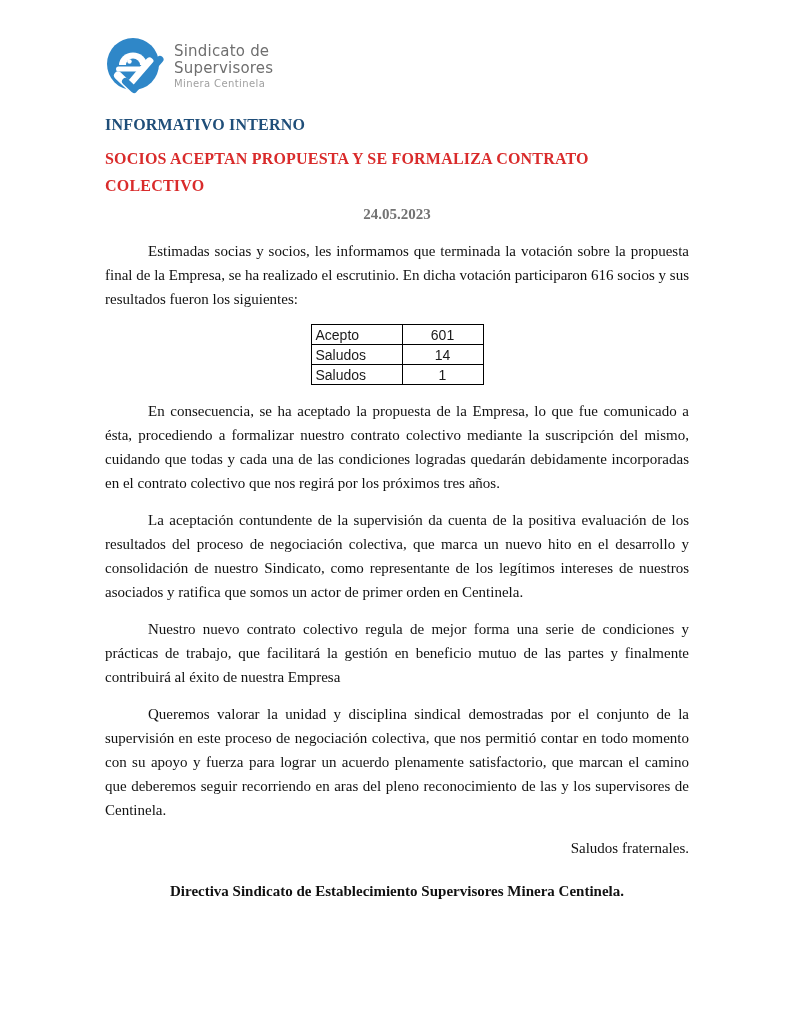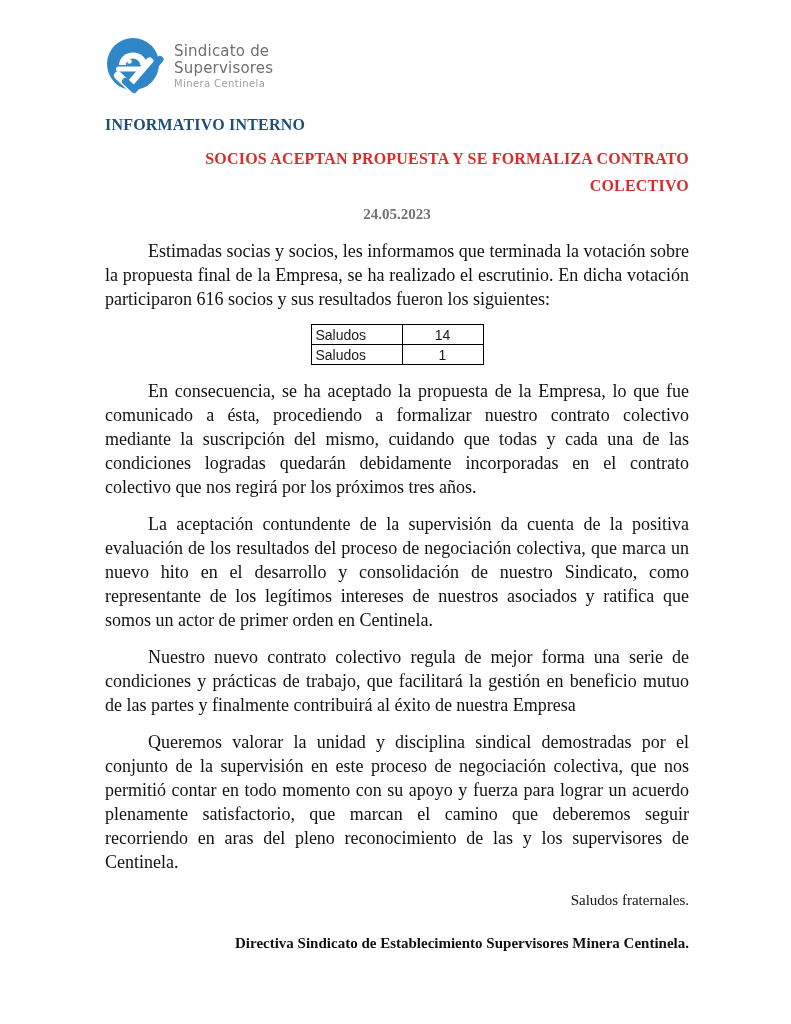--- a/index.html
+++ b/index.html
@@ -41,53 +41,53 @@
 
   
   .kicker {
     text-align: left;
     font-weight: bold;
     font-size: 16px;
     letter-spacing: 0.2px;
     margin: 0 0 11px 0;
   }
   .doc-title {
-    text-align: right;
+    text-align: left;
     font-weight: bold;
     font-size: 16px;
     line-height: 27px;
     letter-spacing: 0.2px;
     margin: 0 0 7px 0;
   }
   .doc-date {
     text-align: center;
     font-weight: bold;
     font-size: 15px;
     margin: 0 0 16px 0;
   }
 
   
   .para {
-    font-size: 18px;
+    font-size: 15px;
     line-height: 24px;
     text-align: justify;
     text-indent: 43px;
     margin: 0 0 13px 0;
   }
   .closing {
     font-size: 15px;
     line-height: 24px;
     text-indent: 43px;
     margin: 14px 0 23px 0;
     text-align: right;
   }
   .signature {
     font-size: 15px;
     font-weight: bold;
-    text-align: right;
+    text-align: center;
     margin: 0;
   }
 
   
   .vote-table {
     border-collapse: collapse;
     margin: 1px auto 14px auto;
     font-family: "Liberation Sans", sans-serif;
     font-size: 14px;
     color: #1a1a1a;
@@ -136,20 +136,24 @@
     <div>COLECTIVO</div>
   </div>
 
   <div class="doc-date" style="color:#737373">24.05.2023</div>
 
   <p class="para">Estimadas socias y socios, les informamos que terminada la votación sobre la propuesta final de la Empresa, se ha realizado el escrutinio. En dicha votación participaron 616 socios y sus resultados fueron los siguientes:</p>
 
   <table class="vote-table">
     <tbody>
       <tr>
+        <td class="lbl">Acepto</td>
+        <td class="val">601</td>
+      </tr>
+      <tr>
         <td class="lbl">Saludos</td>
         <td class="val">14</td>
       </tr>
       <tr>
         <td class="lbl">Saludos</td>
         <td class="val">1</td>
       </tr>
     </tbody>
   </table>
 

